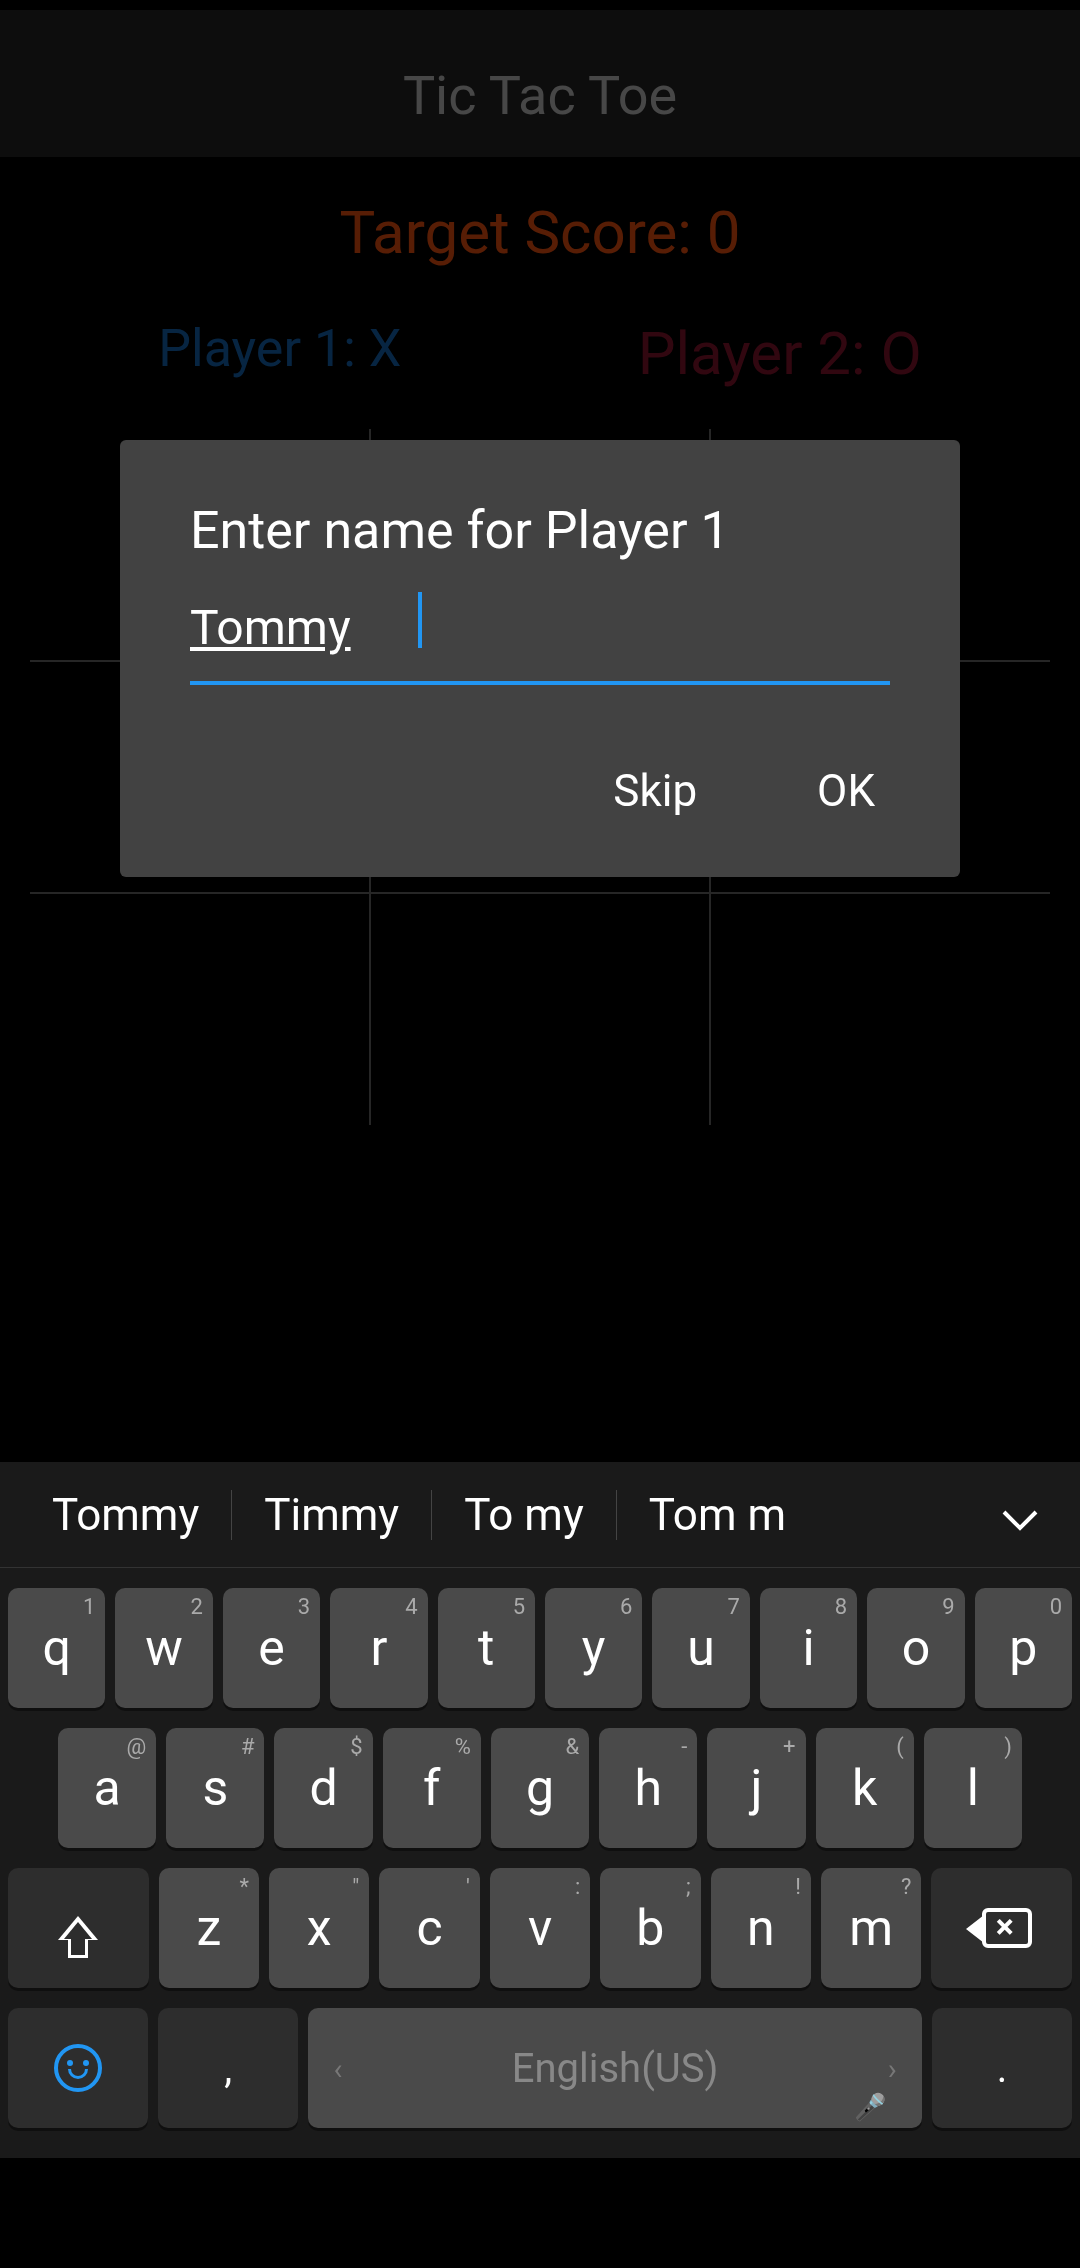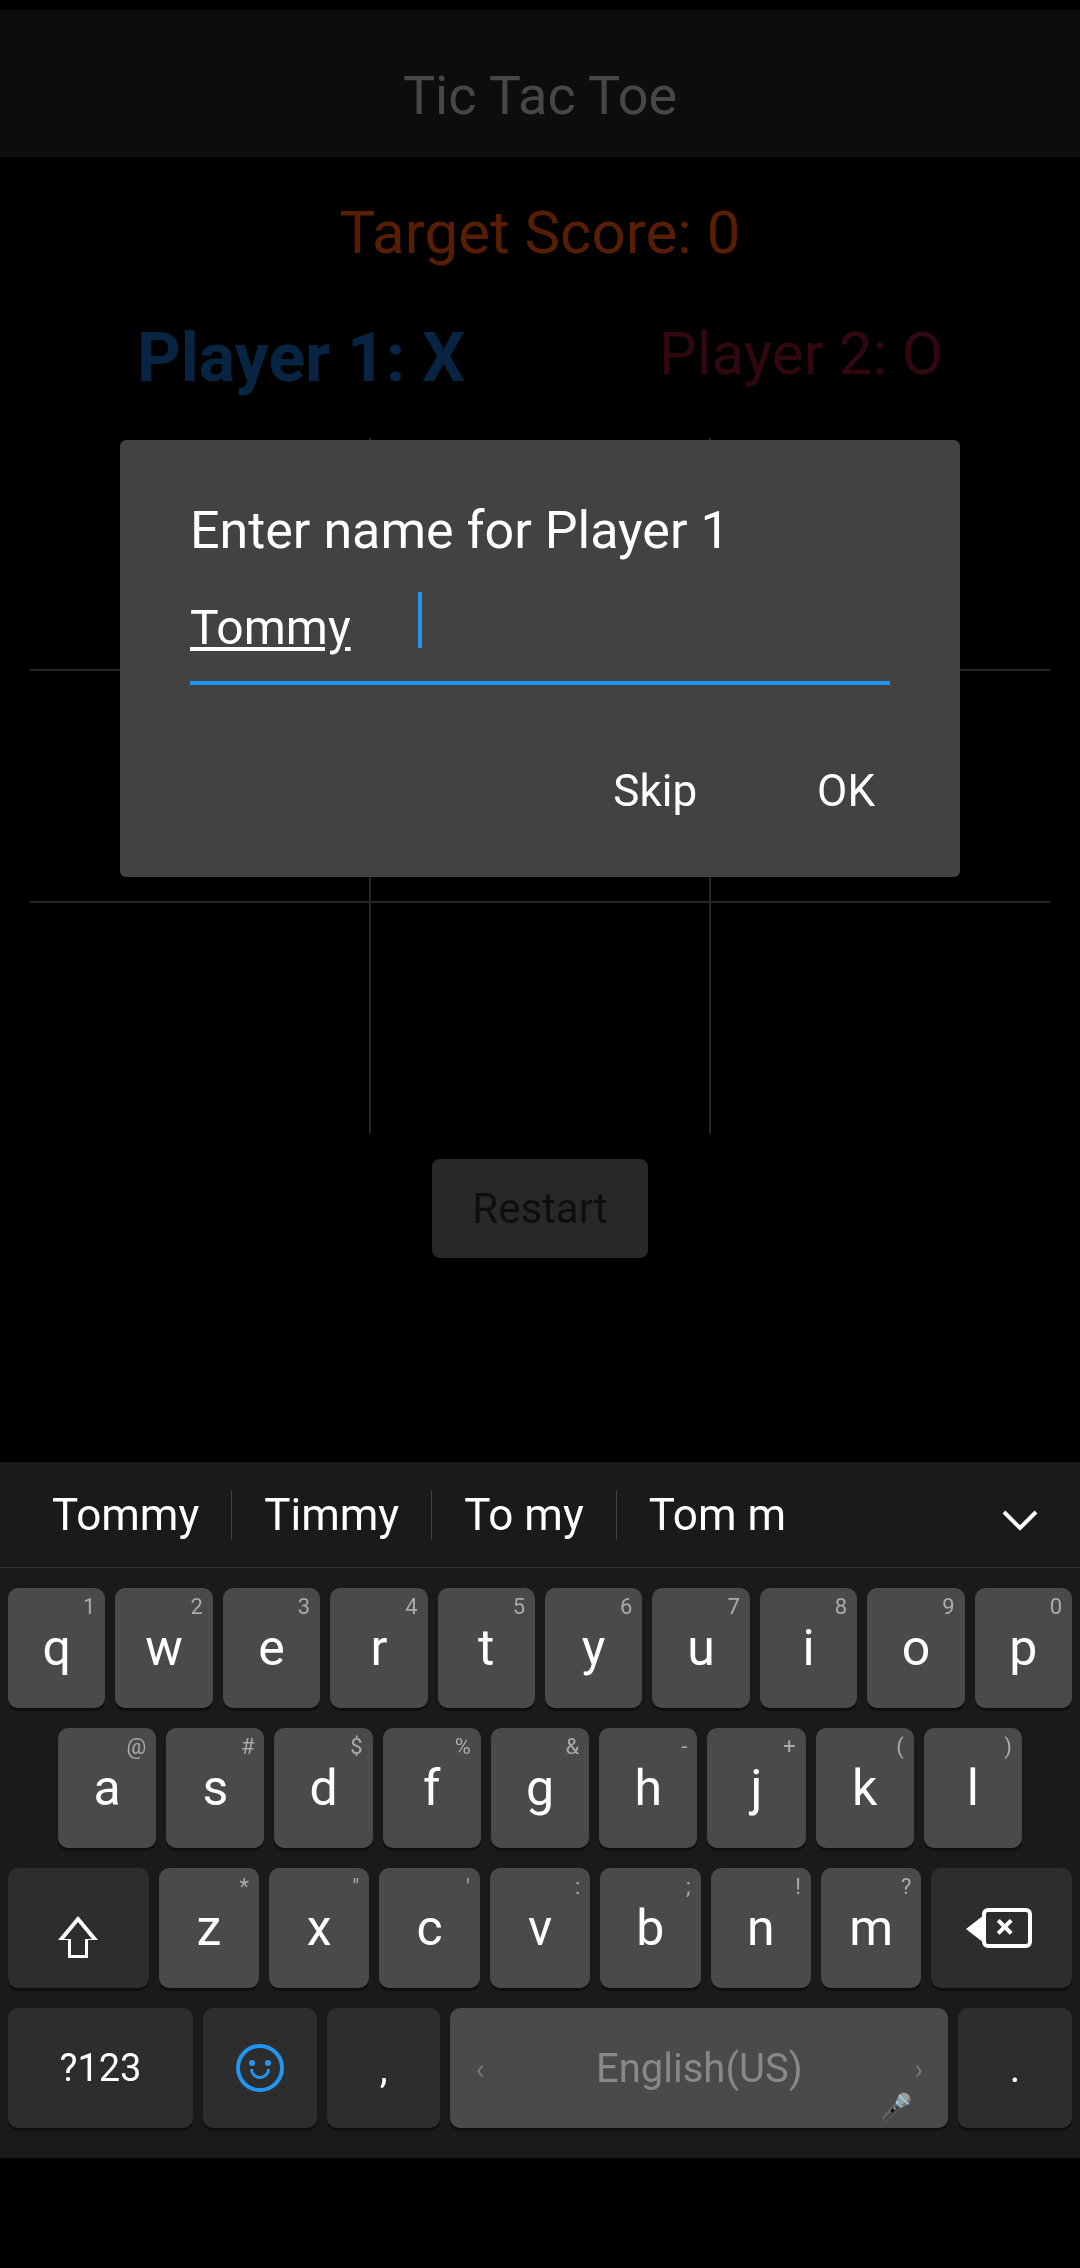--- a/index.html
+++ b/index.html
@@ -39,24 +39,23 @@
     font-size: 60px;
     color: #c2410c;
     padding: 20px 0 50px 0;
   }
   .players {
     display: flex;
     justify-content: space-around;
     padding: 0 40px 40px 40px;
   }
   .player1 {
-    font-size: 68px;
+    font-size: 52px;
     color: #1976d2;
     opacity: 0.7;
-    font-weight: bold;
   }
   .player2 {
     font-size: 60px;
     color: #b71c3c;
     opacity: 0.6;
   }
   .board {
     margin: 0 30px;
     display: grid;
     grid-template-columns: repeat(3, 1fr);
@@ -389,23 +388,20 @@
   <div class="board">
     <div class="cell"></div>
     <div class="cell"></div>
     <div class="cell"></div>
     <div class="cell"></div>
     <div class="cell"></div>
     <div class="cell"></div>
     <div class="cell"></div>
     <div class="cell"></div>
     <div class="cell"></div>
-  </div>
-  <div class="restart-container">
-    <button class="restart-btn">Restart</button>
   </div>
 </div>
 
 <div class="overlay"></div>
 
 <div class="dialog">
   <div class="dialog-title">Enter name for Player 1</div>
   <div class="input-wrapper">
     <input class="name-input" type="text" value="Tommy" style="">
     <div class="cursor"></div>
@@ -459,21 +455,20 @@
     <div class="key-row" id="row3wrap">
       <div class="key dark shift-key">
         <div class="shift-outline"></div>
       </div>
       <div id="row3" style="display:contents"><div class="key">z<span class="sup">*</span></div><div class="key">x<span class="sup">"</span></div><div class="key">c<span class="sup">'</span></div><div class="key">v<span class="sup">:</span></div><div class="key">b<span class="sup">;</span></div><div class="key">n<span class="sup">!</span></div><div class="key">m<span class="sup">?</span></div></div>
       <div class="key dark backspace-key">
         <div class="backspace-icon"></div>
       </div>
     </div>
     <div class="key-row row4">
-      <div class="key dark symbols-key">?123</div>
       <div class="key dark emoji-key">
         <div class="emoji-circle">
             <div class="emoji-smile"></div>
           </div>
       </div>
       <div class="key dark comma-key">,</div>
       <div class="key space-key">
         <span class="space-arrows-l">‹</span>
         <span>English(US)</span>
         <span class="space-arrows-r">›</span>

